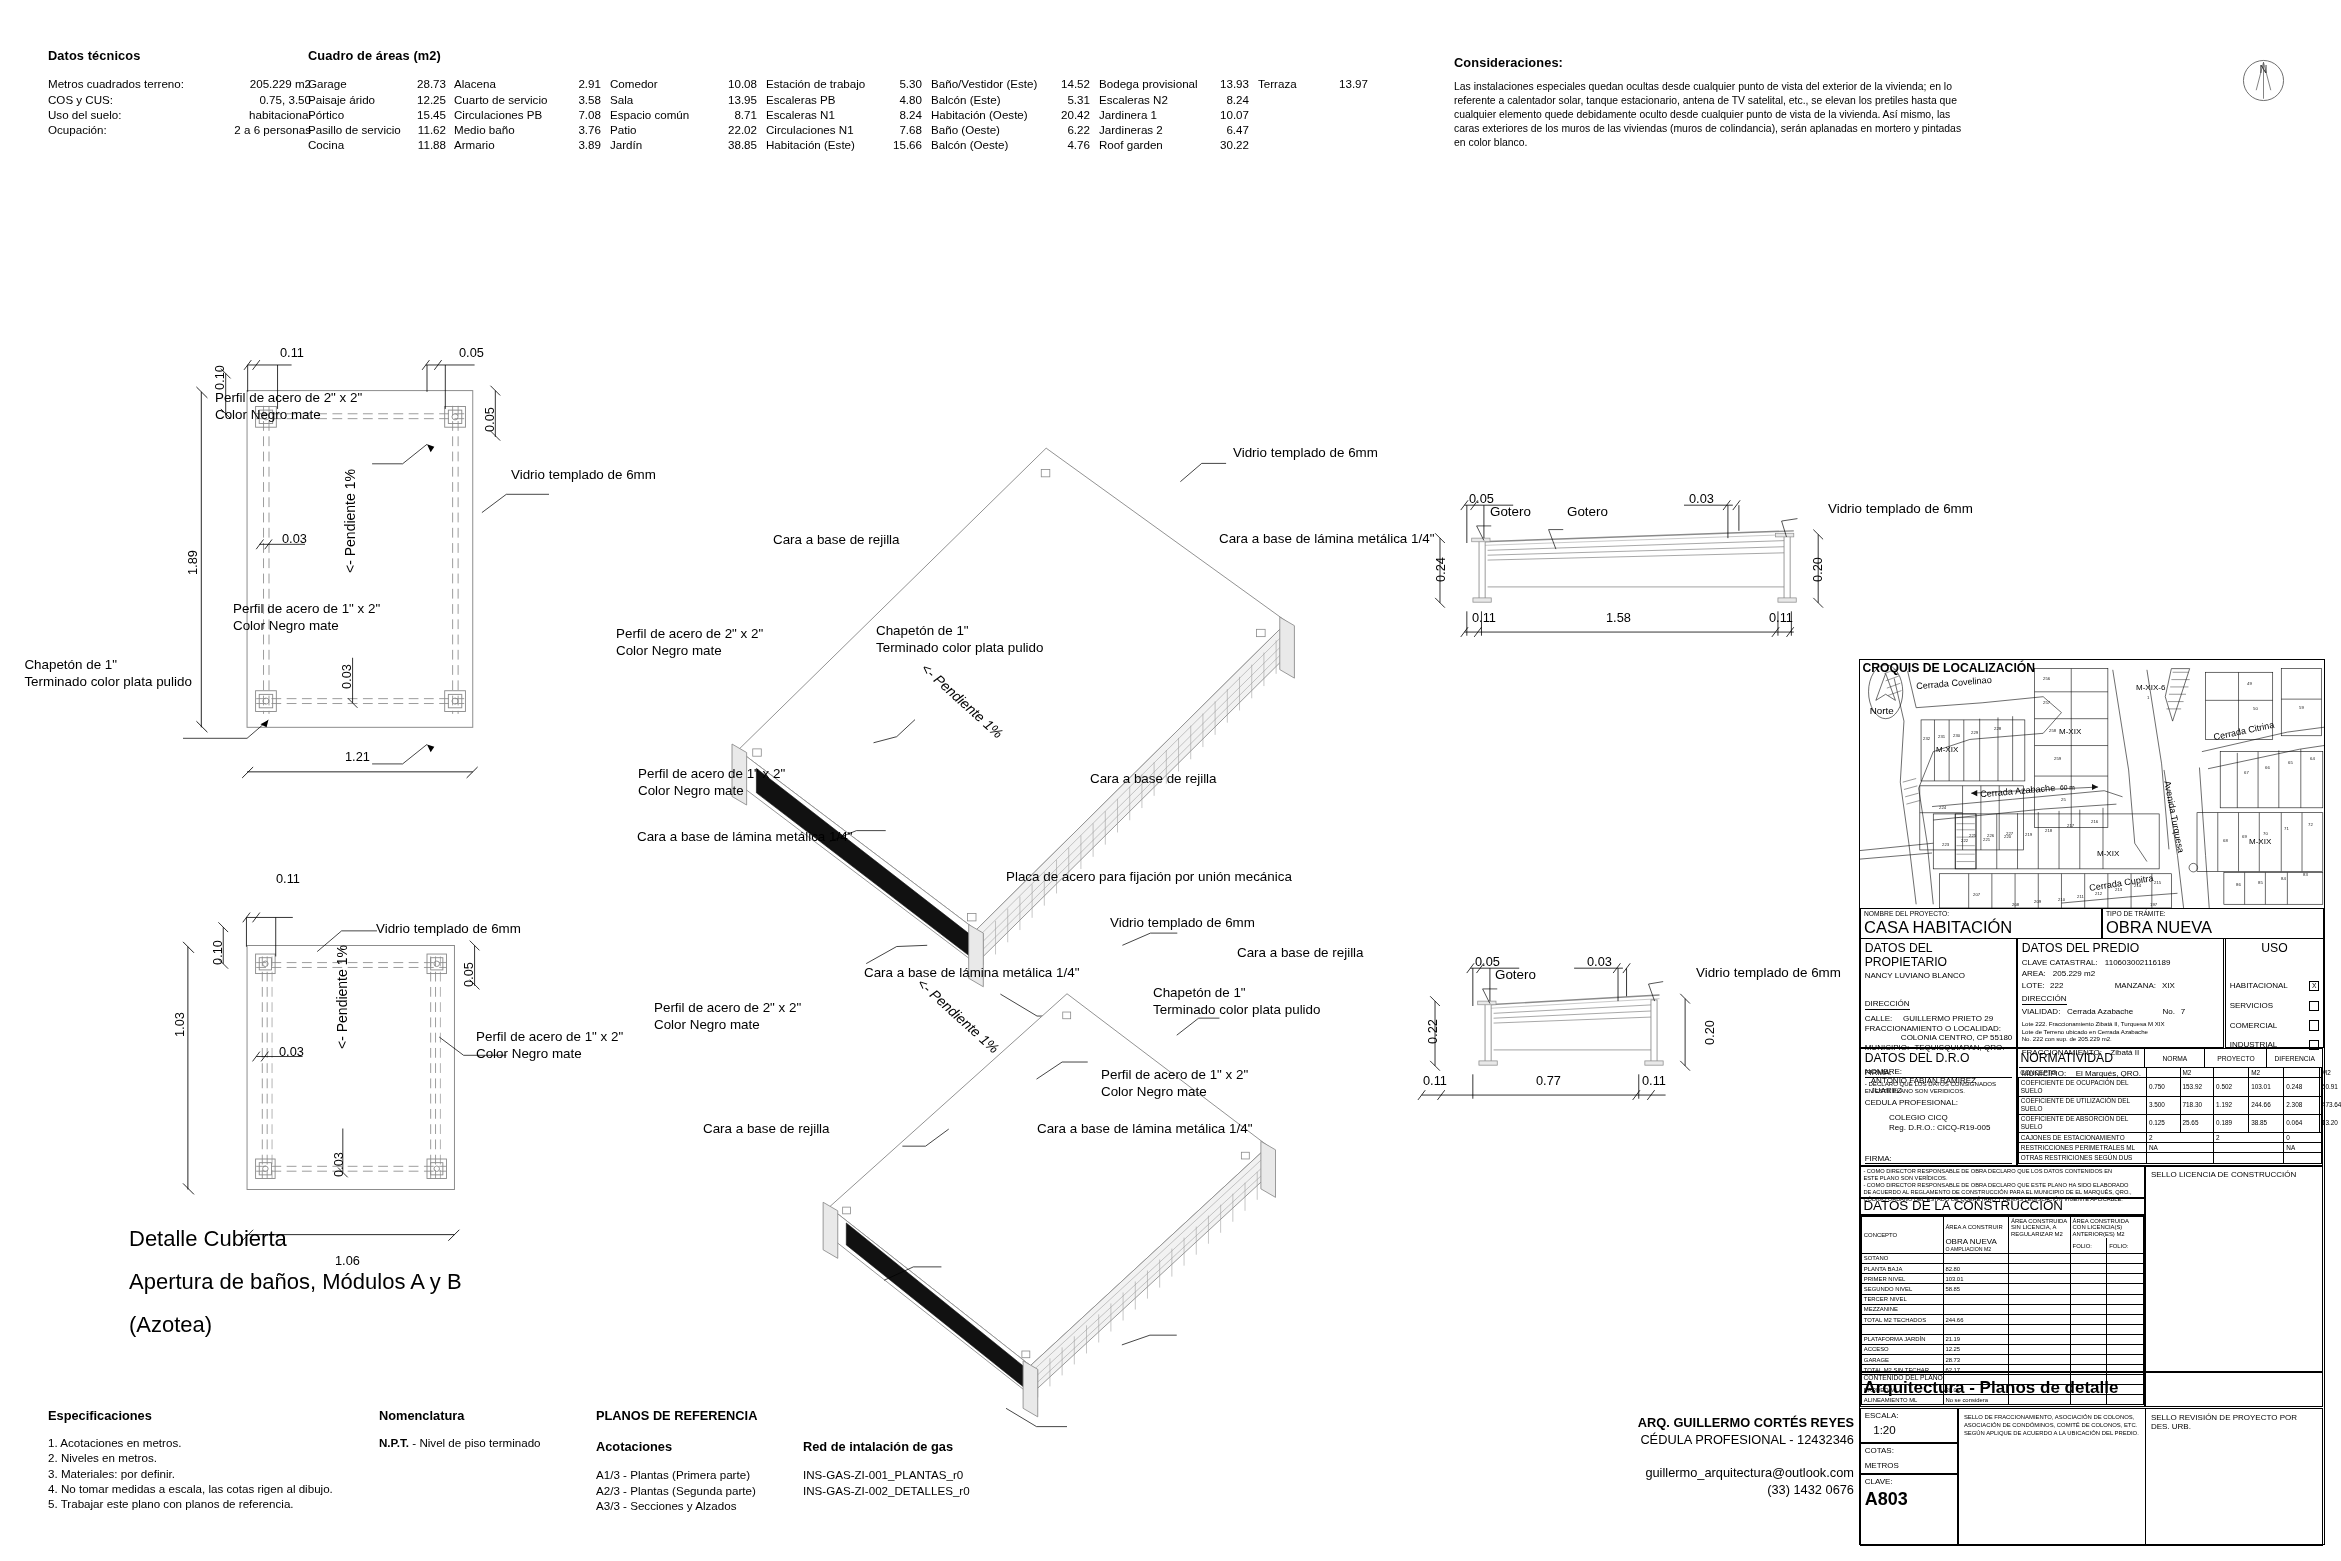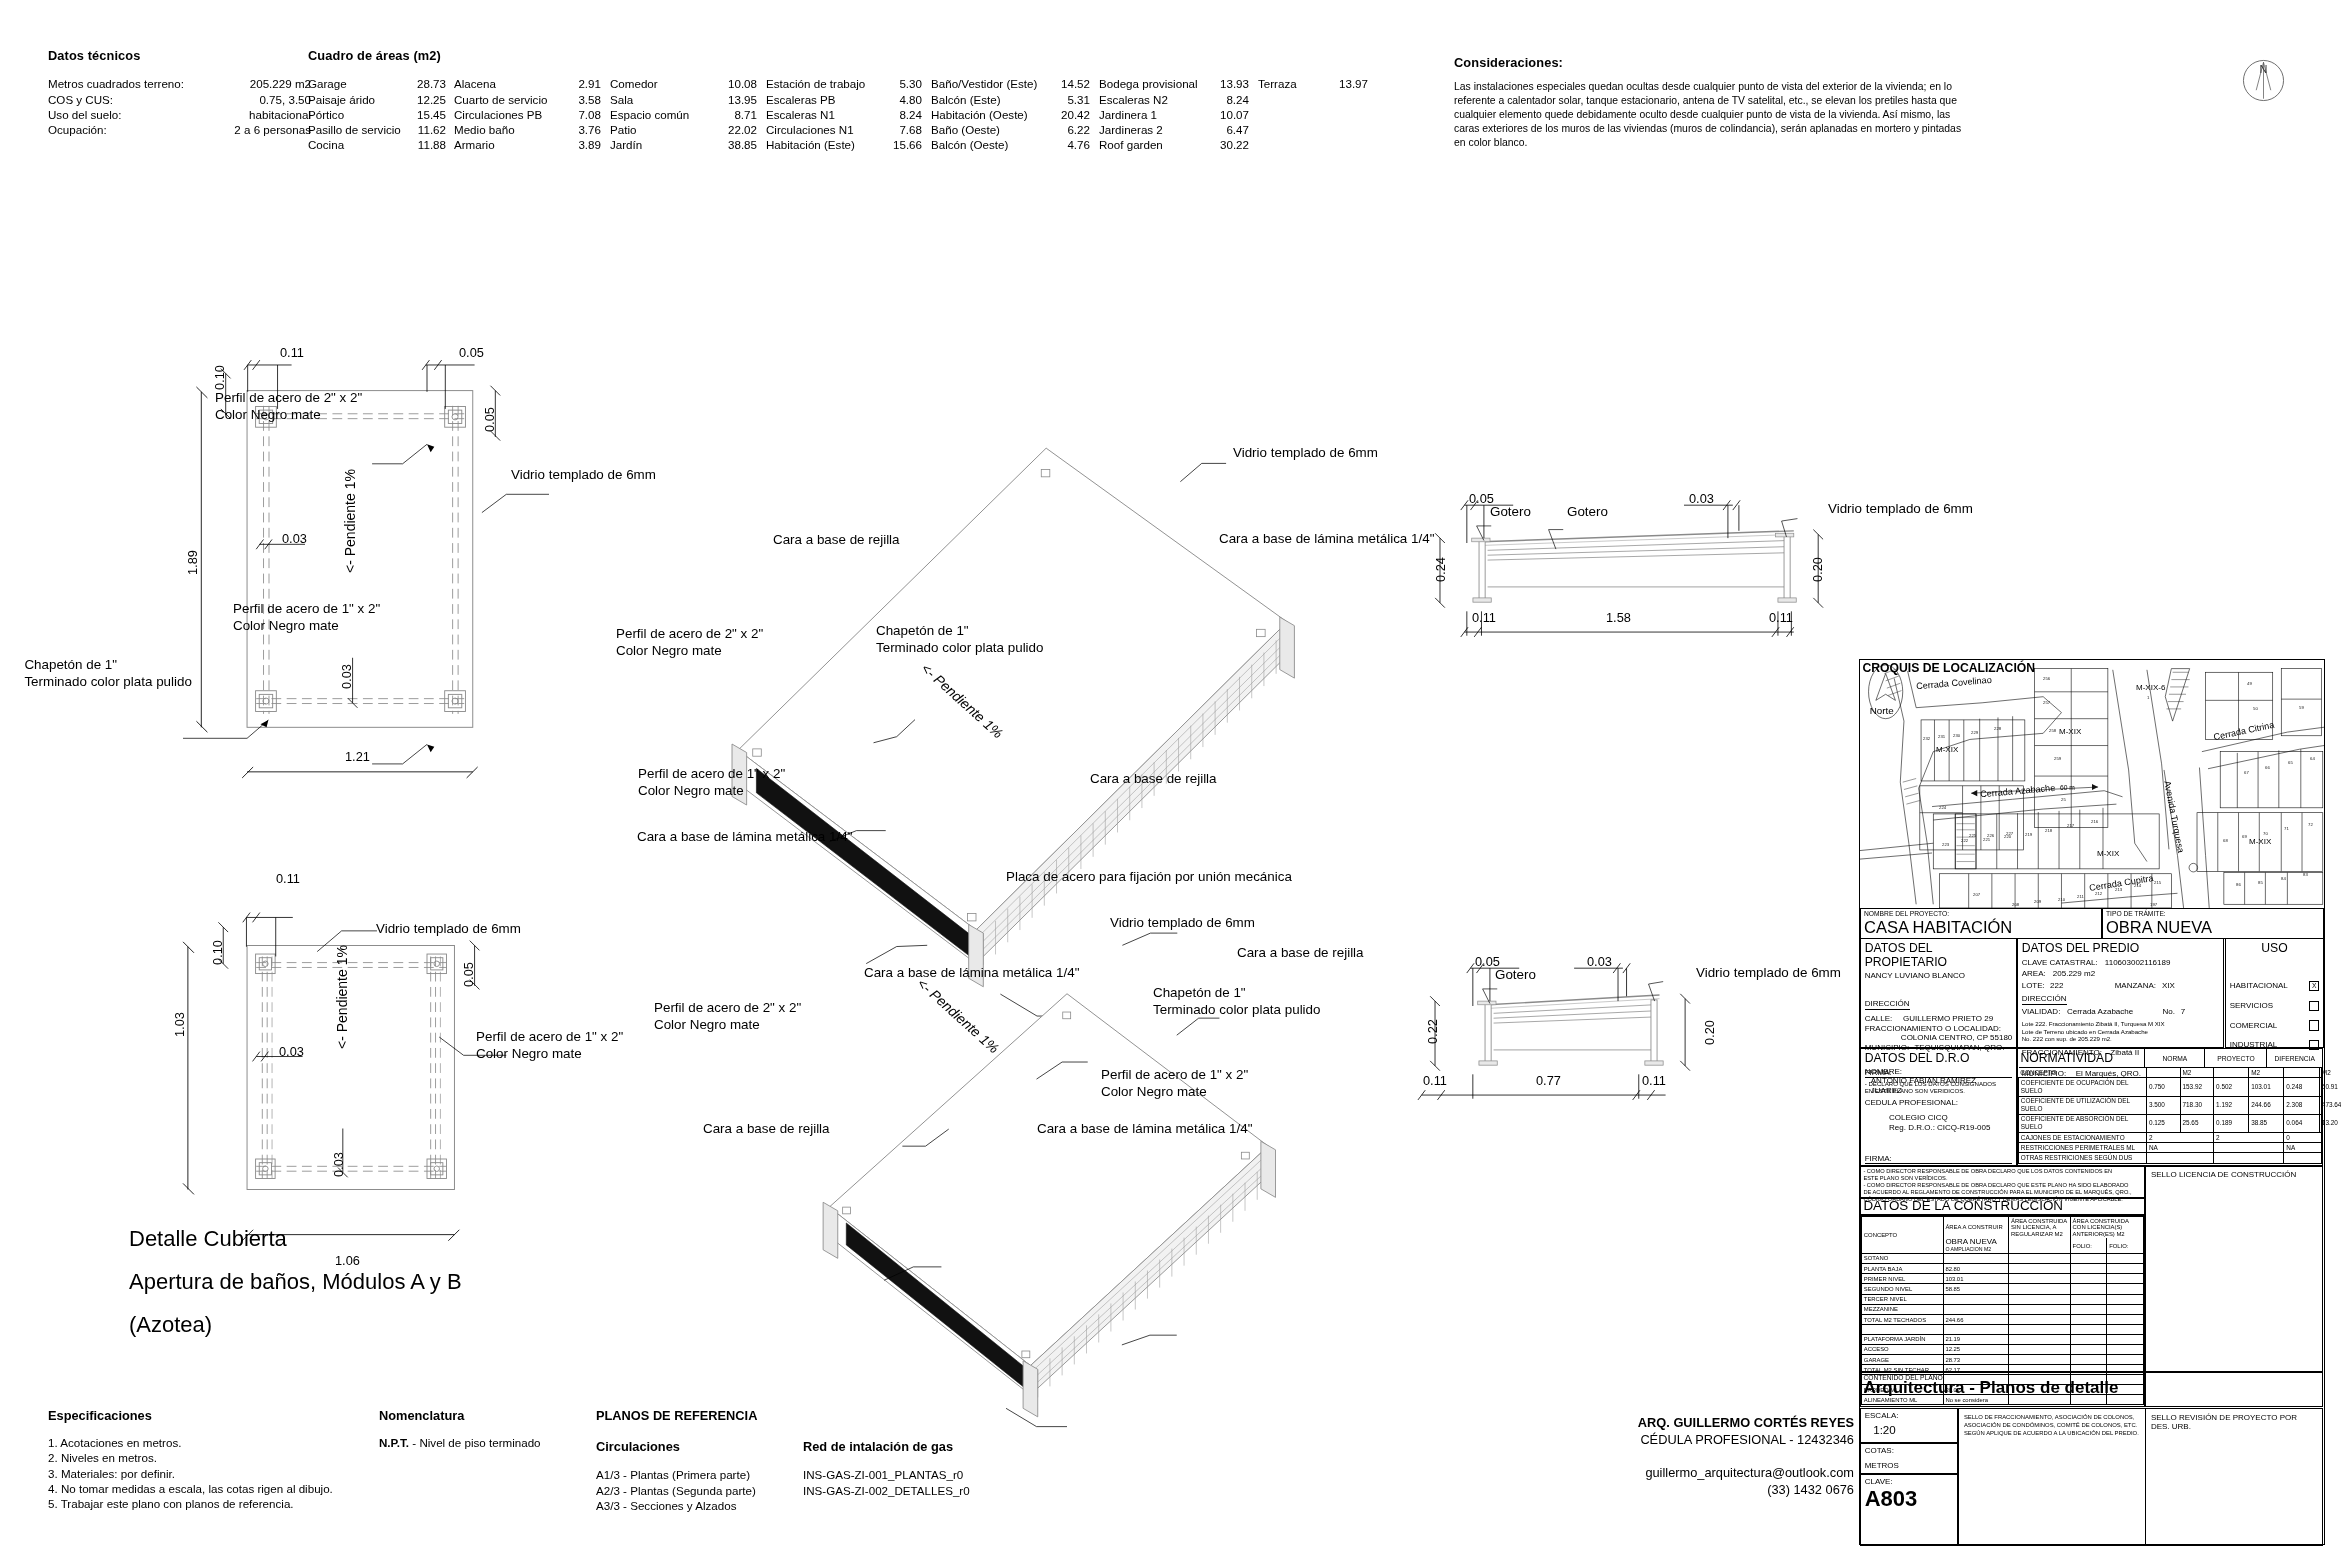--- a/index.html
+++ b/index.html
@@ -649,21 +649,21 @@
     <div class="nhead">Nomenclatura</div>
     <div class="ntxt" style="margin-top:12.2px;">
       <span class="b">N.P.T.</span><span> - Nivel de piso terminado</span>
     </div>
   </div>
 
   <div class="abs" style="left:596px;top:1408px;">
     <div class="nhead">PLANOS DE REFERENCIA</div>
     <div style="display:flex;margin-top:16px;">
       <div style="width:207px">
-        <div class="nhead">Circulaciones</div>
+        <div class="nhead">Acotaciones</div>
         <div style="margin-top:13.4px">
           <div class="ntxt">A1/3 - Plantas (Primera parte)</div>
           <div class="ntxt">A2/3 - Plantas (Segunda parte)</div>
           <div class="ntxt">A3/3 - Secciones y Alzados</div>
         </div>
       </div>
       <div style="width:201px">
         <div class="nhead">Red de intalación de gas</div>
         <div style="margin-top:13.4px">
           <div class="ntxt">INS-GAS-ZI-001_PLANTAS_r0</div>
@@ -1206,21 +1206,21 @@
     <div class="cell" style="left:0;top:748px;width:98px;height:35px;padding:1.8px 3.7px;">
       <div class="t-sm">ESCALA:</div>
       <div style="font-size:11.6px;margin-left:8.5px;margin-top:2.4px">1:20</div>
     </div>
     <div class="cell" style="left:0;top:783px;width:98px;height:30.5px;padding:1.8px 3.7px;">
       <div class="t-sm">COTAS:</div>
       <div class="t-sm" style="margin-top:5.5px">METROS</div>
     </div>
     <div class="cell" style="left:0;top:814px;width:98px;height:72px;padding:1.8px 3.7px;">
       <div class="t-sm">CLAVE:</div>
-      <div style="font-size:22px;font-weight:bold;line-height:24.4px;">A803</div>
+      <div style="font-size:18px;font-weight:bold;line-height:24.4px;">A803</div>
     </div>
 
     <div class="cell" style="left:98px;top:748px;width:188px;height:138px;padding:3.7px 4.9px;">
       <div class="t-xs" style="white-space:pre-line;font-size:5.9px;line-height:8px">SELLO DE FRACCIONAMIENTO, ASOCIACIÓN DE COLONOS,
 ASOCIACIÓN DE CONDÓMINOS, COMITÉ DE COLONOS, ETC.
 SEGÚN APLIQUE DE ACUERDO A LA UBICACIÓN DEL PREDIO.</div>
     </div>
     <div class="cell" style="left:285px;top:748px;width:178px;height:138px;padding:3.7px 4.9px;">
       <div class="t-sm">SELLO REVISIÓN DE PROYECTO POR DES. URB.</div>
     </div>

